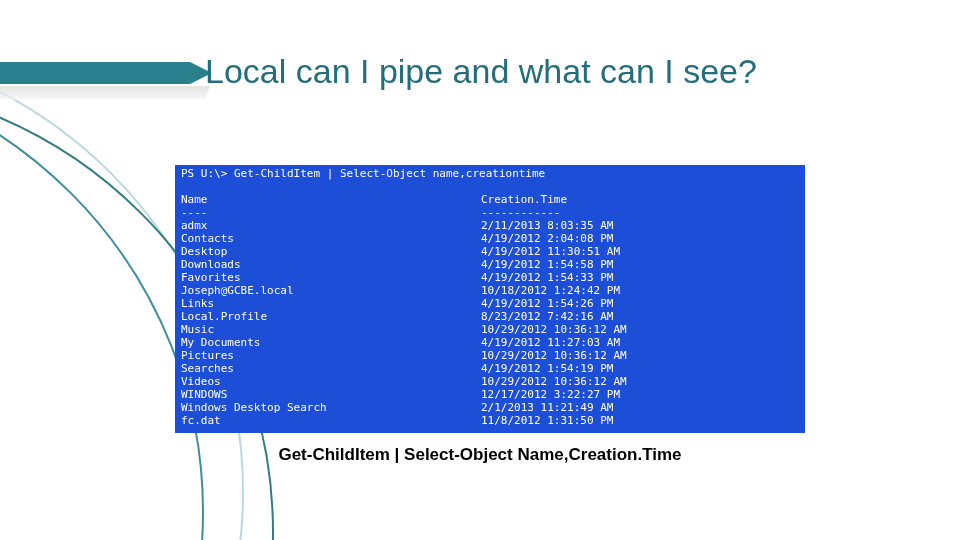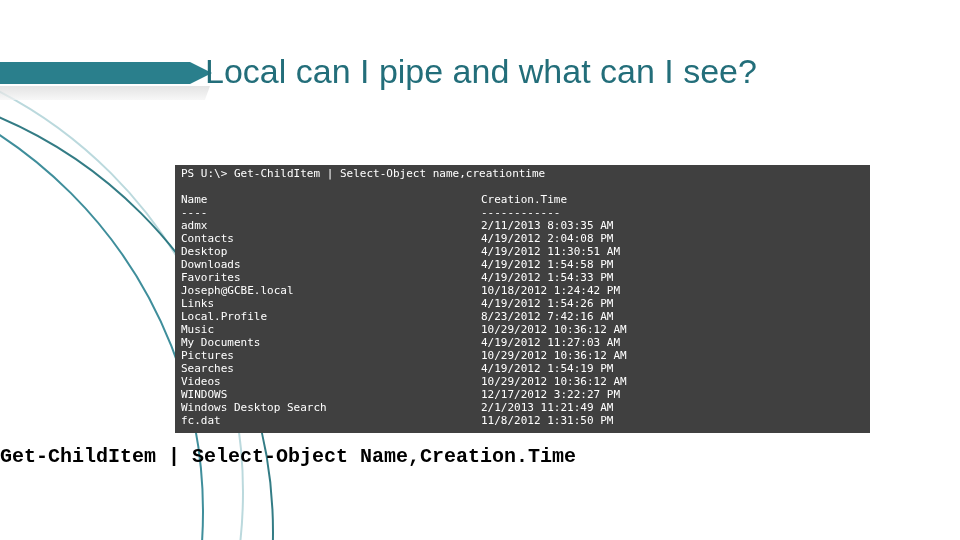--- a/index.html
+++ b/index.html
@@ -8,27 +8,27 @@
   .arc{position:absolute;border:2px solid;border-radius:50%;}
   .arc1{width:900px;height:900px;left:-700px;top:60px;border-color:#2a8290;opacity:.9}
   .arc2{width:900px;height:900px;left:-660px;top:40px;border-color:#aacfd4;opacity:.8}
   .arc3{width:900px;height:900px;left:-630px;top:80px;border-color:#1d6e78;opacity:.9}
   
   .titleArrow{position:absolute;left:0;top:62px;width:190px;height:22px;background:#2a7f8c}
   .titleArrow:after{content:"";position:absolute;right:-22px;top:0;border-top:11px solid transparent;border-bottom:11px solid transparent;border-left:22px solid #2a7f8c}
   .titleArrowShadow{position:absolute;left:0;top:86px;width:210px;height:14px;background:linear-gradient(#d8d8d8,#f4f4f4);opacity:.7;transform:skewX(-20deg);transform-origin:left top}
   h1.title{position:absolute;left:205px;top:52px;margin:0;font-weight:400;font-size:34px;color:#236e7a;font-family:Arial,Helvetica,sans-serif}
   
-  .term{position:absolute;left:175px;top:151px;width:695px;background:#404040;color:#fff;font-family:"Lucida Console","Consolas",monospace;font-size:11px;line-height:13px;padding:0;border:0}
+  .term{position:absolute;left:175px;top:151px;width:630px;background:#1d4ed8;color:#fff;font-family:"Lucida Console","Consolas",monospace;font-size:11px;line-height:13px;padding:0;border:0}
   .term .topstrip{background:#fff;color:#000;height:14px;width:100%;box-sizing:border-box;padding:0 2px;white-space:pre;overflow:hidden}
   .term pre{margin:0;padding:2px 6px 6px 6px;white-space:pre}
   .row{display:flex}
   .col-name{width:300px}
   .col-time{flex:1}
-  .caption{position:absolute;left:0;right:0;top:445px;text-align:left;font-weight:700;font-family:Liberation Mono, monospace;font-size:20px;color:#000}
+  .caption{position:absolute;left:0;right:0;top:445px;text-align:center;font-weight:700;font-family:Liberation Sans, sans-serif;font-size:17px;color:#000}
 </style>
 </head>
 <body>
 
 <div class="slide">
 
   <div class="arc arc1"></div>
   <div class="arc arc2"></div>
   <div class="arc arc3"></div>
 

